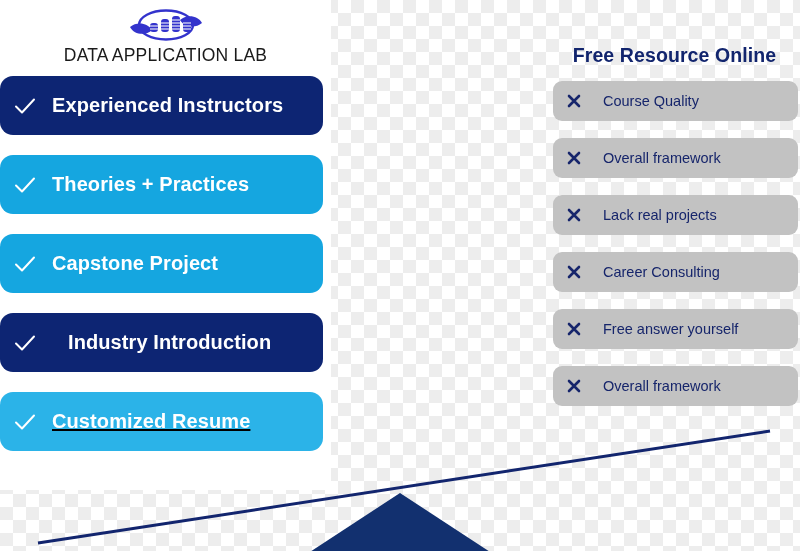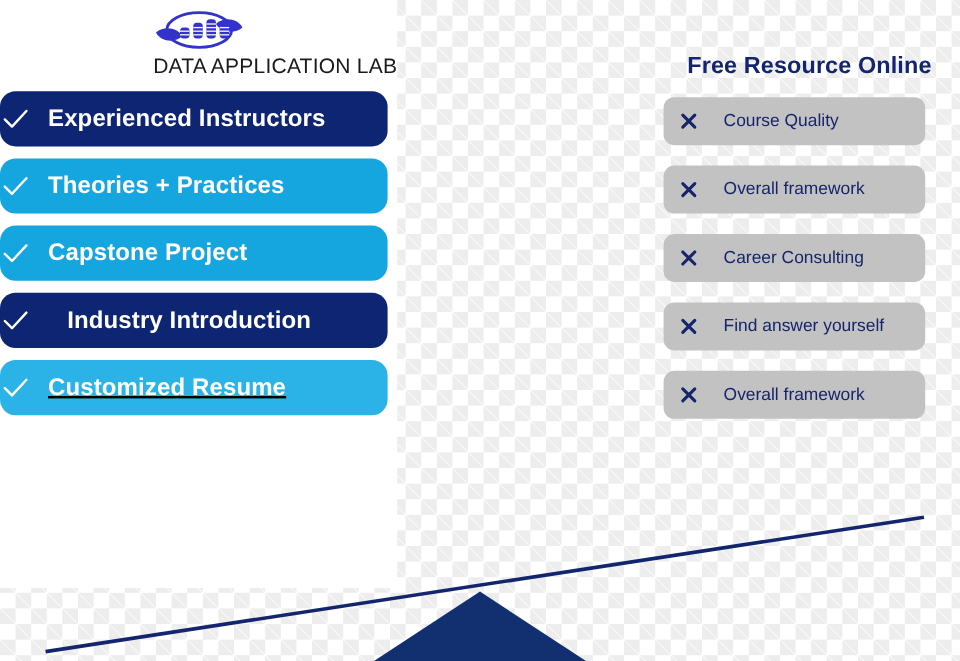--- a/index.html
+++ b/index.html
@@ -53,38 +53,38 @@
     height: 38px;
   }
   #brand-name {
     display: block;
     margin-top: 1px;
     font-family: "Liberation Sans", sans-serif;
     font-size: 17.5px;
     letter-spacing: 0.2px;
     color: #1a1a1a;
     white-space: nowrap;
-    text-align: right;
   }
 
   
   #pros-list {
     position: absolute;
     left: 0;
     top: 76px;
     width: 323px;
   }
   .pro-pill {
     position: relative;
-    height: 46px;
-    margin-bottom: 10px;
+    height: 59px;
+    margin-bottom: 20px;
     border-radius: 13px;
     display: flex;
     align-items: center;
     box-sizing: border-box;
+    padding-left: 12px;
   }
   .pro-check {
     flex: 0 0 auto;
     width: 26px;
     height: 26px;
     display: block;
   }
   .pro-label {
     margin-left: 14px;
     font-size: 20px;
@@ -114,21 +114,21 @@
   .con-row {
     position: relative;
     height: 40px;
     margin-bottom: 17px;
     border-radius: 9px;
     background: #c2c2c2;
     display: flex;
     align-items: center;
     box-sizing: border-box;
     padding-left: 14px;
-    width: 218px;
+    width: 245px;
   }
   .con-x {
     flex: 0 0 auto;
     width: 14px;
     height: 14px;
     display: block;
   }
   .con-label {
     margin-left: 22px;
     font-size: 14.5px;
@@ -237,33 +237,39 @@
       <span class="con-label">Course Quality</span>
     </div>
 
     <div class="con-row">
       <svg class="con-x" viewBox="0 0 14 14">
         <path d="M2 2 L12 12 M12 2 L2 12" stroke="#16256b" stroke-width="2.6" stroke-linecap="round"></path>
       </svg>
       <span class="con-label">Overall framework</span>
     </div>
 
+    <div class="con-row">
+      <svg class="con-x" viewBox="0 0 14 14">
+        <path d="M2 2 L12 12 M12 2 L2 12" stroke="#16256b" stroke-width="2.6" stroke-linecap="round"></path>
+      </svg>
+      <span class="con-label">Lack real projects</span>
+    </div>
 
     <div class="con-row">
       <svg class="con-x" viewBox="0 0 14 14">
         <path d="M2 2 L12 12 M12 2 L2 12" stroke="#16256b" stroke-width="2.6" stroke-linecap="round"></path>
       </svg>
       <span class="con-label">Career Consulting</span>
     </div>
 
     <div class="con-row">
       <svg class="con-x" viewBox="0 0 14 14">
         <path d="M2 2 L12 12 M12 2 L2 12" stroke="#16256b" stroke-width="2.6" stroke-linecap="round"></path>
       </svg>
-      <span class="con-label">Find answer yourself</span>
+      <span class="con-label">Free answer yourself</span>
     </div>
 
     <div class="con-row">
       <svg class="con-x" viewBox="0 0 14 14">
         <path d="M2 2 L12 12 M12 2 L2 12" stroke="#16256b" stroke-width="2.6" stroke-linecap="round"></path>
       </svg>
       <span class="con-label">Overall framework</span>
     </div>
 
   </div>

